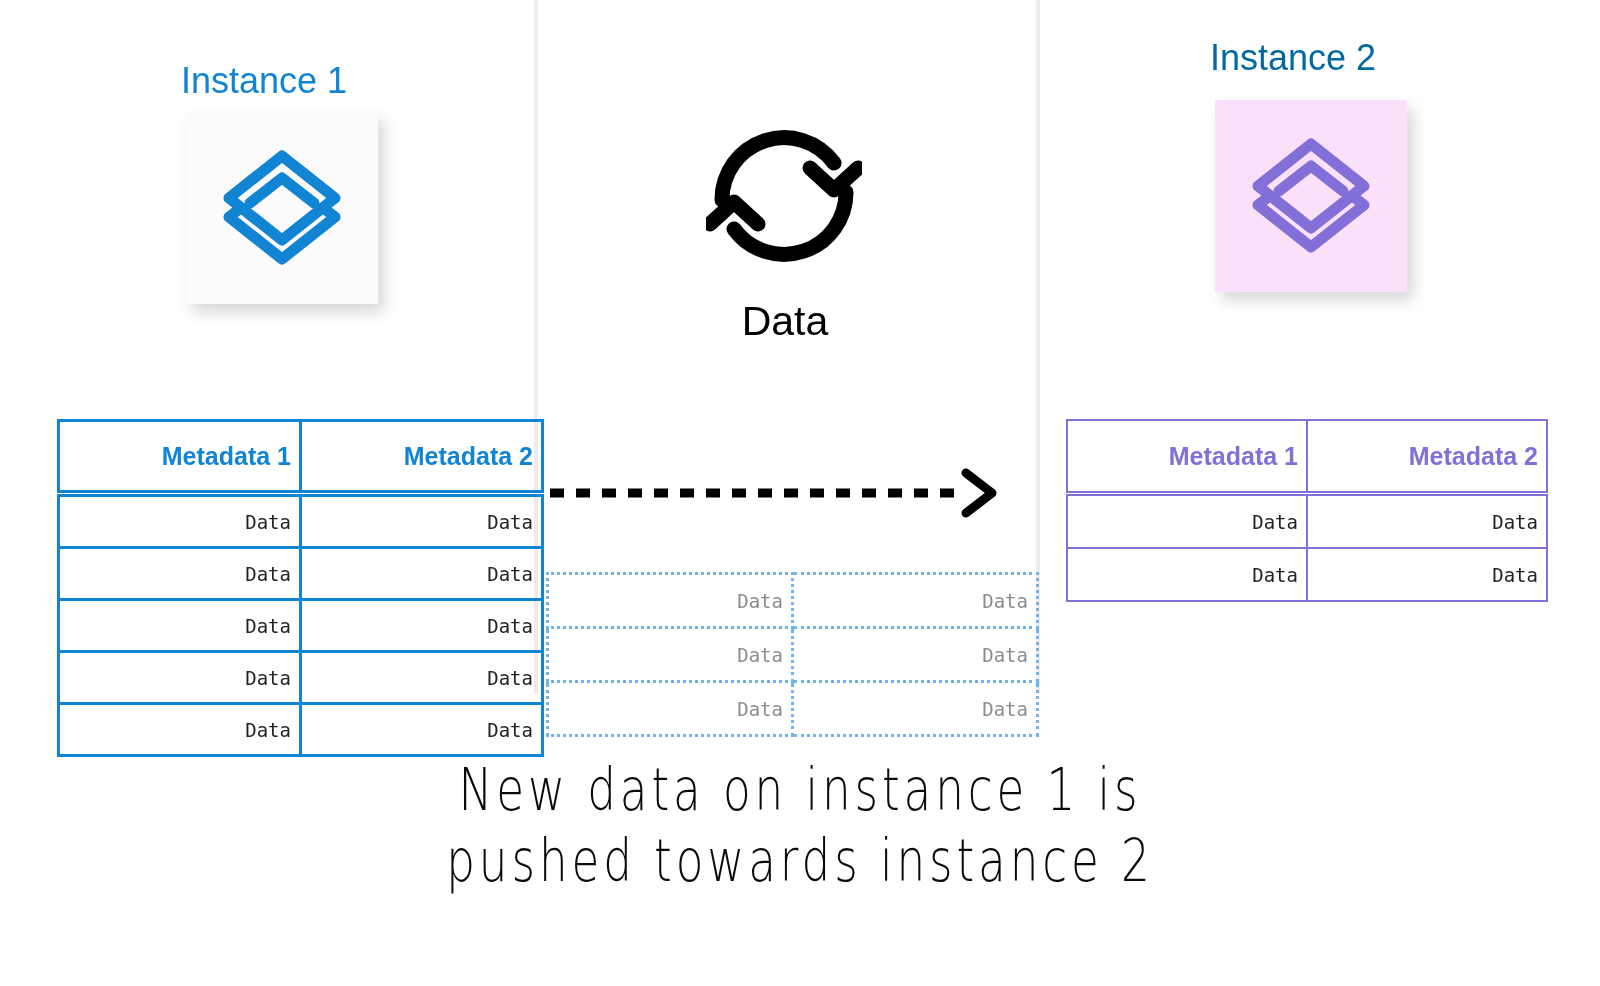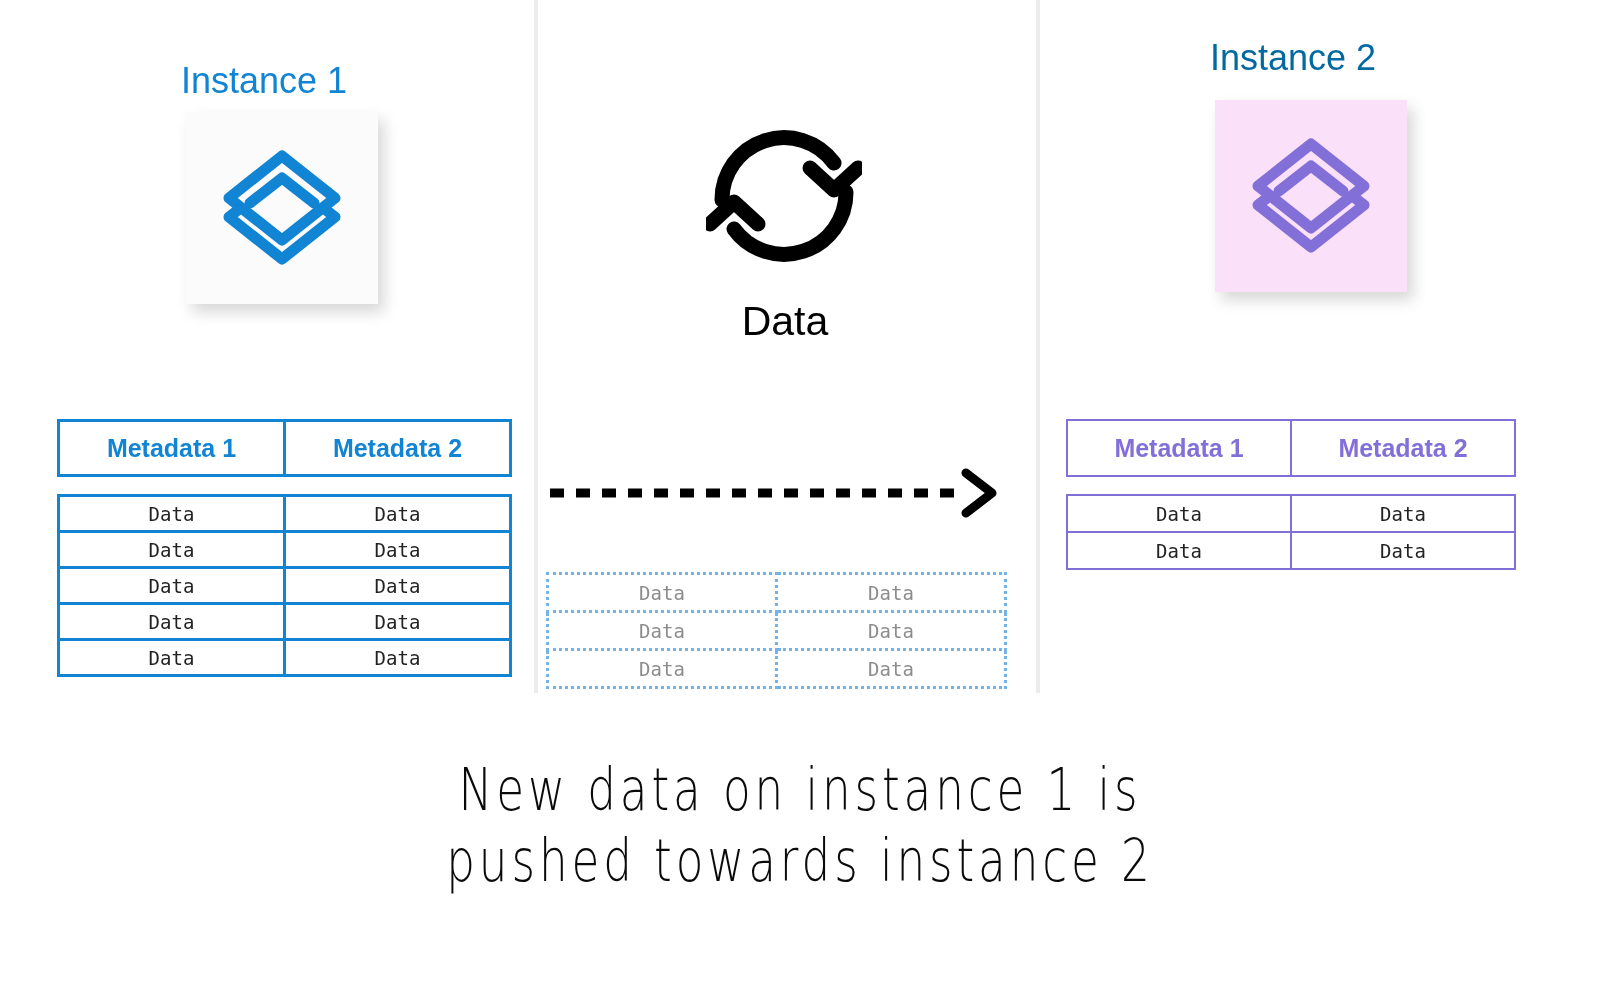--- a/index.html
+++ b/index.html
@@ -80,22 +80,22 @@
     left: 548px;
     top: 468px;
   }
 
   
   table {
     border-collapse: collapse;
     table-layout: fixed;
   }
   td, th {
-    text-align: center;
-    padding: 0;
+    text-align: right;
+    padding: 8px;
     font-weight: 400;
   }
 
   
   #tbl1-head {
     position: absolute;
     left: 57px;
     top: 419px;
     width: 446px;
   }

